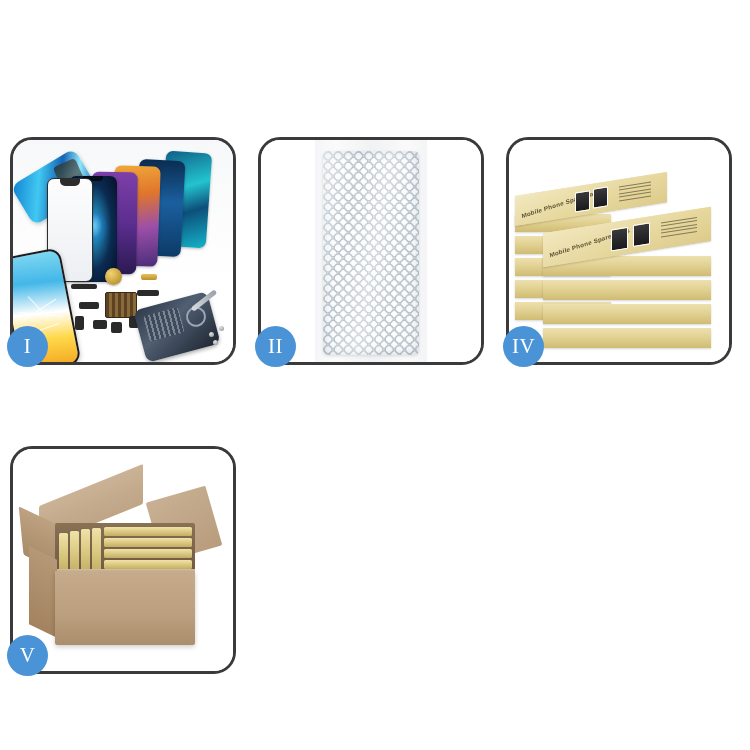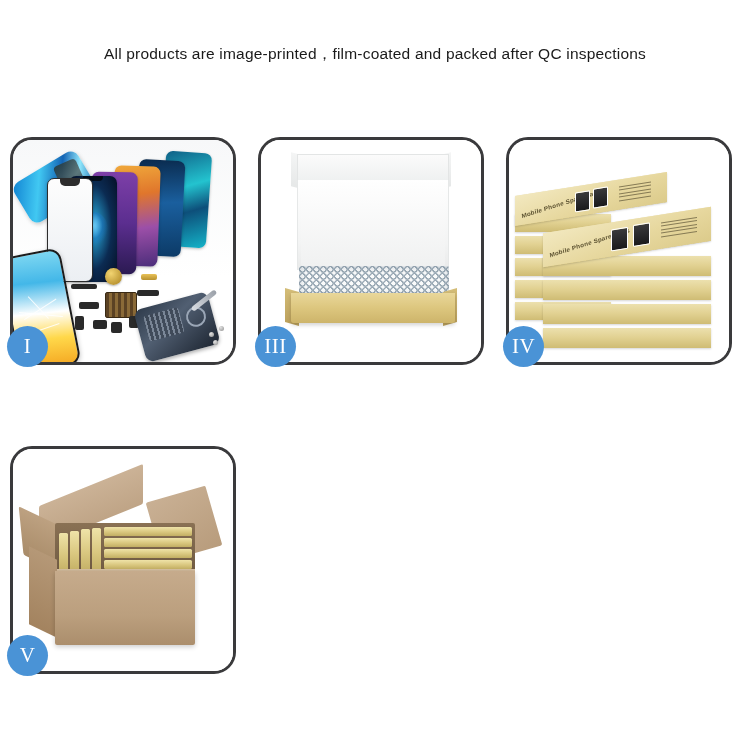--- a/index.html
+++ b/index.html
@@ -376,21 +376,20 @@
     position:absolute; width:16px; height:20px;
     background: rgba(150,122,92,.5); border-radius:1px;
   }
 </style>
 </head>
 <body>
 
 <div class="page">
 
   <div class="header">
-    <p class="subtitle">All products are image-printed，film-coated and packed after QC inspections</p>
   </div>
 
   <div class="grid">
 
     <div class="panel">
       <div class="panel-inner p1">
         <div class="tilt-screen"></div>
 
         <div class="ph ph6"></div>
         <div class="ph ph5"></div>
@@ -421,35 +420,30 @@
         <div class="part" style="left:116px; top:176px; width:10px; height:12px;"></div>
         <div class="chassis"></div>
         <div class="tool" style="left:176px; top:158px;"></div>
         <div class="screw" style="left:196px; top:192px;"></div>
         <div class="screw" style="left:206px; top:186px;"></div>
         <div class="screw" style="left:200px; top:200px;"></div>
       </div>
       <div class="badge">I</div>
     </div>
 
-
     <div class="panel">
-      <div class="panel-inner p3">
-        <div class="b3-flapL"></div>
-        <div class="b3-flapR"></div>
-        <div class="b3-lidback"></div>
-        <div class="b3-inner"></div>
-        <div class="b3-foam"></div>
-        <div class="b3-bubble"></div>
-        <div class="b3-sideL"></div>
-        <div class="b3-sideR"></div>
-        <div class="b3-front"></div>
+      <div class="panel-inner p2">
+        <div class="wrap-bg"></div>
+        <div class="bubble-sheet">
+          <div class="sheet-sheen"></div>
+        </div>
       </div>
-      <div class="badge">III</div>
+      <div class="badge">II</div>
     </div>
+
 
     <div class="panel">
       <div class="panel-inner p4">
         <div class="stack">
 
           <div class="sbox" style="left:0px;  top:56px;  width:96px; height:18px;"></div>
           <div class="sbox" style="left:0px;  top:78px;  width:96px; height:18px;"></div>
           <div class="sbox" style="left:0px;  top:100px; width:96px; height:18px;"></div>
           <div class="sbox" style="left:0px;  top:122px; width:96px; height:18px;"></div>
           <div class="sbox" style="left:0px;  top:144px; width:96px; height:18px;"></div>

